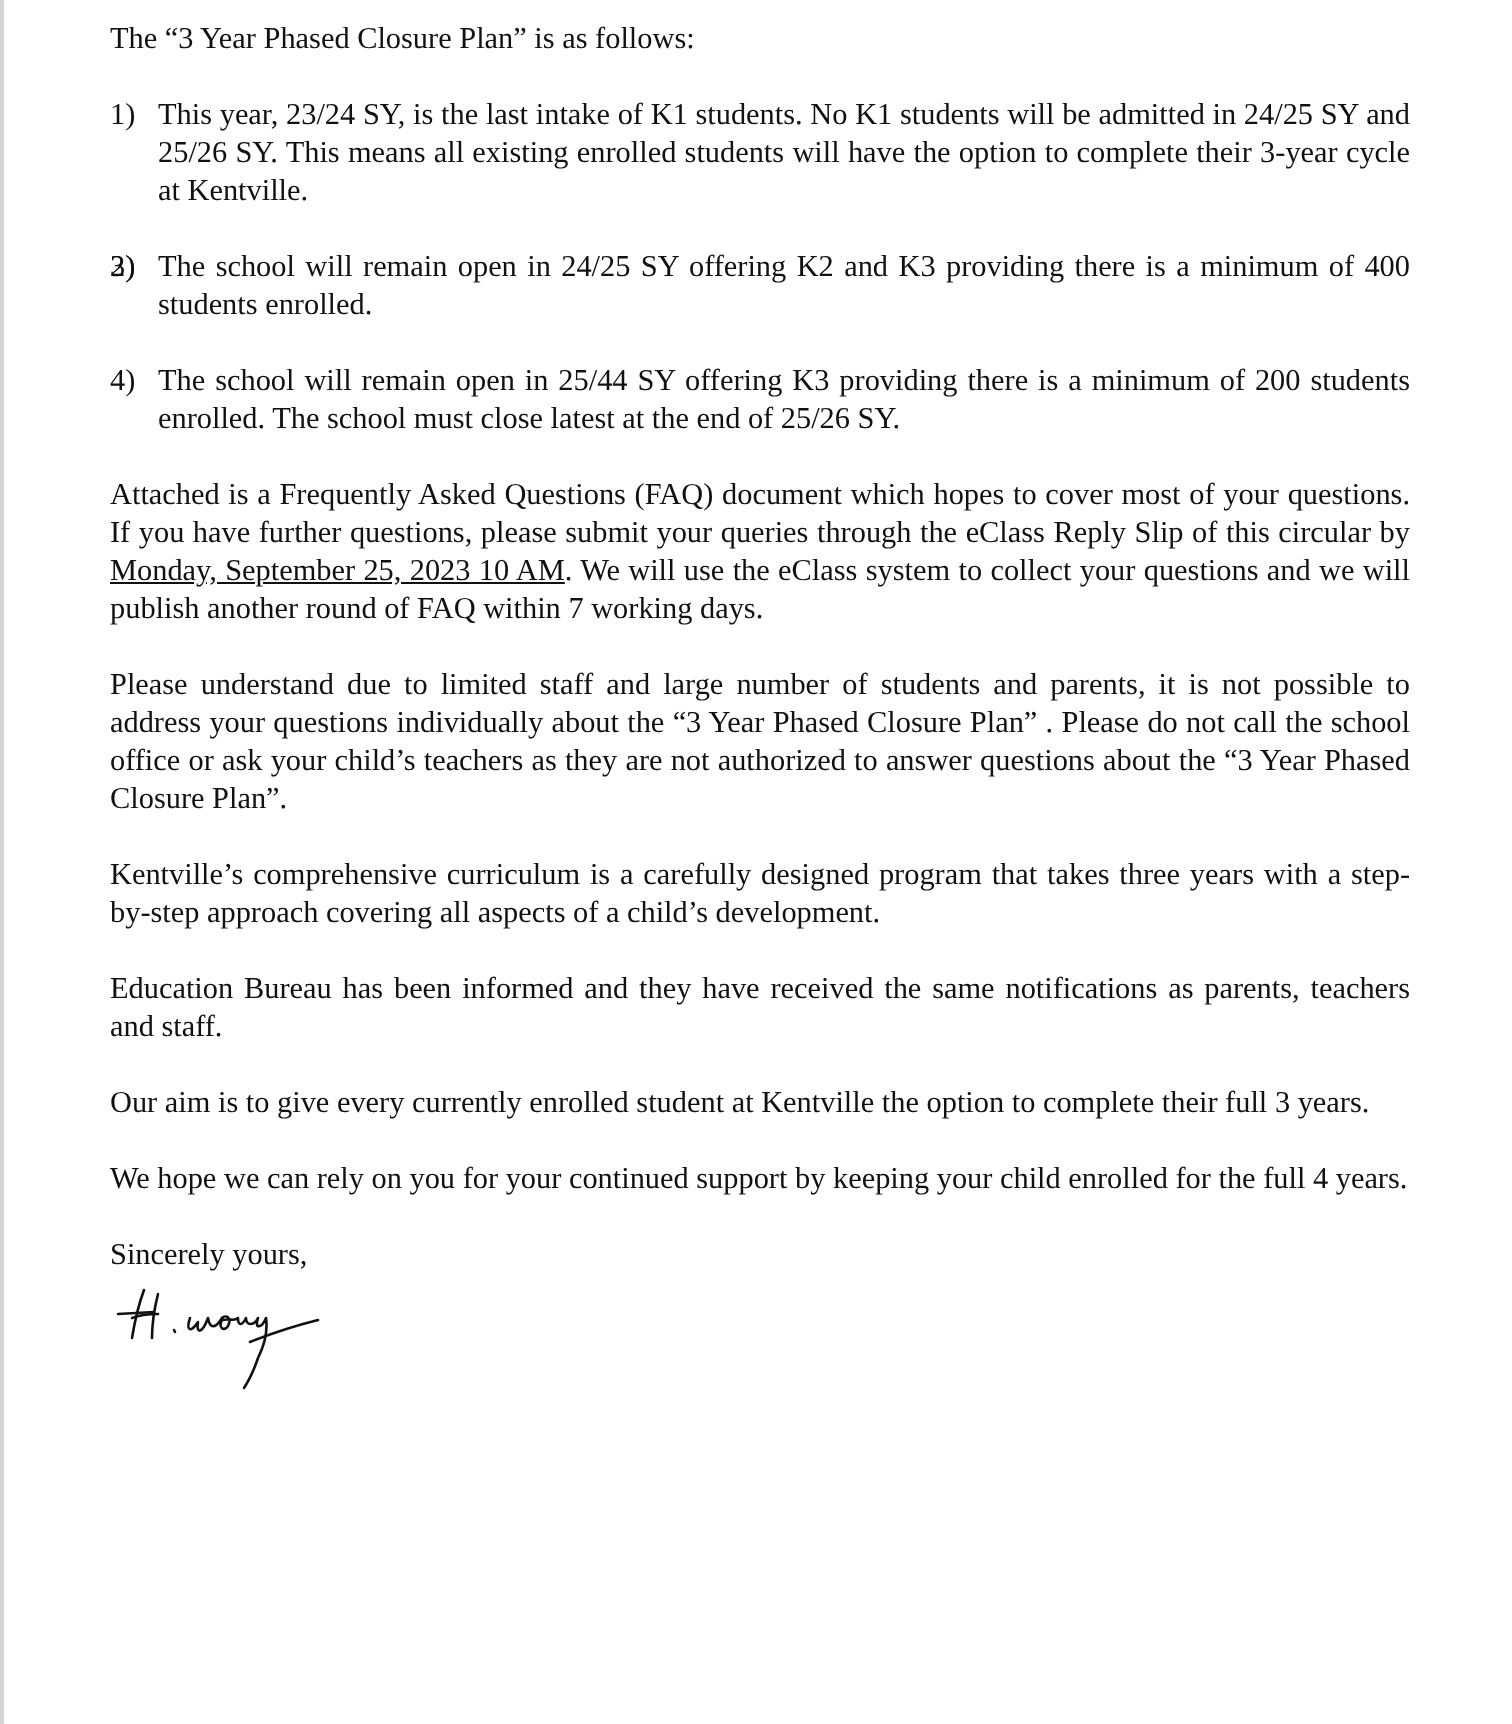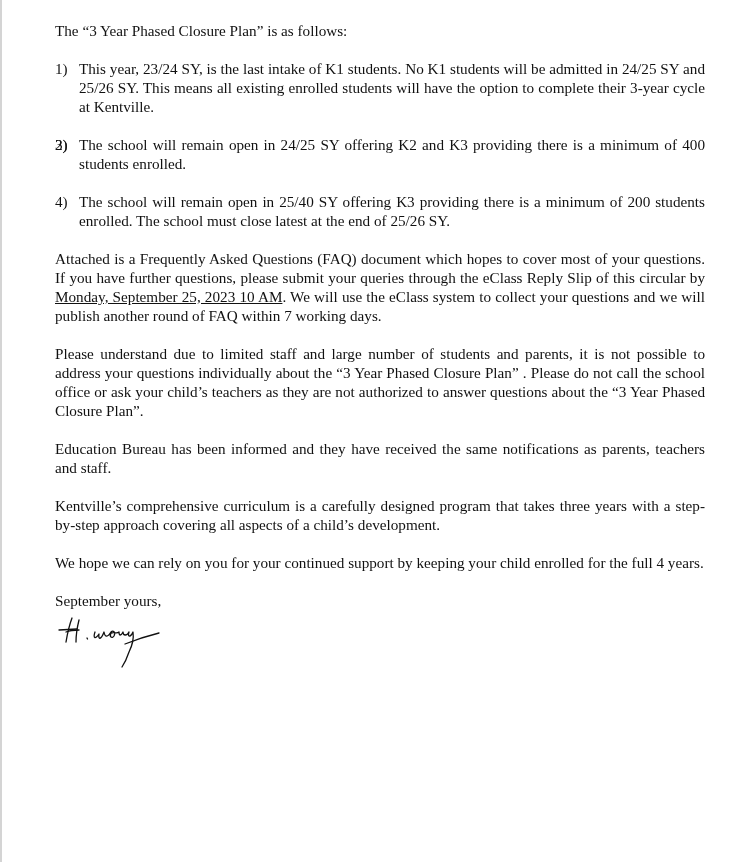--- a/index.html
+++ b/index.html
@@ -7,55 +7,56 @@
     width: 756px; height: 862px; overflow: hidden;
     background: #ffffff;
     border-left: 2px solid #d4d4d4;
     box-sizing: border-box;
     position: relative;
     font-family: "Liberation Serif", serif;
     font-size: 15.2px;
     color: #111;
     line-height: 19px;
   }
-  .page { position: absolute; left: 53px; top: 21px; width: 650px; }
+  .page { position: absolute; left: 53px; top: 10px; width: 650px; }
   p { margin: 0 0 19px 0; text-align: justify; }
   ol { list-style: none; margin: 0; padding: 0; }
   ol li { position: relative; padding-left: 24px; margin-bottom: 19px; text-align: justify; }
   ol li .num { position: absolute; left: 0; top: 0; }
   u { }
   .closing { margin-top: 19px; margin-bottom: 2px; }
   .sig { display: block; margin-left: 0; }
 </style>
 </head>
 <body>
 
 <div class="page">
   <p>The  “3 Year Phased Closure Plan” is as follows:</p>
 
   <ol>
     <li><span class="num">1)</span><span>This year, 23/24 SY, is the last intake of K1 students.  No K1 students will be admitted in 24/25 SY and 25/26 SY.  This means all existing enrolled students will have the option to complete their 3-year cycle at Kentville.</span></li>
     <li><span class="num">2)</span></li>
     <li><span class="num">3)</span><span>The school will remain open in 24/25 SY offering K2 and K3 providing there is a minimum of 400 students enrolled.</span></li>
-    <li><span class="num">4)</span><span>The school will remain open in 25/40 SY offering K3 providing there is a minimum of 200 students enrolled.  The school must close latest at the end of 25/26 SY.</span></li>
+    <li><span class="num">4)</span><span>The school will remain open in 25/44 SY offering K3 providing there is a minimum of 200 students enrolled.  The school must close latest at the end of 25/26 SY.</span></li>
   </ol>
 
 
   <p><span>Attached is a Frequently Asked Questions (FAQ) document which hopes to cover most of your questions.  If you have further questions, please submit your queries through the eClass Reply Slip of this circular by </span><u>Monday, September 25, 2023 10 AM</u><span>.  We will use the eClass system to collect your questions and we will publish another round of FAQ within 7 working days.</span></p>
 
   <p>Please understand due to limited staff and large number of students and parents, it is not possible to address your questions individually about the “3 Year Phased Closure Plan” .   Please do not call the school office or ask your child’s teachers as they are not authorized to answer questions about the “3 Year Phased Closure Plan”.</p>
 
+  <p>Kentville’s comprehensive curriculum is a carefully designed program that takes three years with a step-by-step approach covering all aspects of a child’s development.</p>
+
   <p>Education Bureau has been informed and they have received the same notifications as parents, teachers and staff.</p>
 
-  <p>Kentville’s comprehensive curriculum is a carefully designed program that takes three years with a step-by-step approach covering all aspects of a child’s development.</p>
-
+  <p>Our aim is to give every currently enrolled student at Kentville the option to complete their full 3 years.</p>
 
   <p>We hope we can rely on you for your continued support by keeping your child enrolled for the full 4 years.</p>
 
-  <p class="closing">September yours,</p>
+  <p class="closing">Sincerely yours,</p>
 
   <svg class="sig" width="110" height="56" viewBox="0 0 110 56">
     <title>H. Wong</title>
     <g fill="none" stroke="#111" stroke-width="1.3" stroke-linecap="round" stroke-linejoin="round">
       <path d="M4 18 L22 17"></path>
       <path d="M17 6 C 14 14, 12 24, 11 30"></path>
       <path d="M24 8 C 22 16, 21 24, 21 30"></path>
       <path d="M11 20 C 16 18, 20 18, 24 18"></path>
       <path d="M32 26 L32.5 27"></path>
       <path d="M40 20 C 38 26, 40 28, 44 22 C 43 28, 46 28, 49 20 C 50 26, 53 25, 56 20 C 58 18, 61 20, 59 24 C 57 27, 54 25, 56 21 C 60 20, 62 22, 64 20 C 64 24, 66 24, 68 20 C 68 24, 72 24, 74 20 C 72 26, 76 25, 78 20 C 79 27, 77 34, 74 40 C 72 46, 69 52, 67 55"></path>

